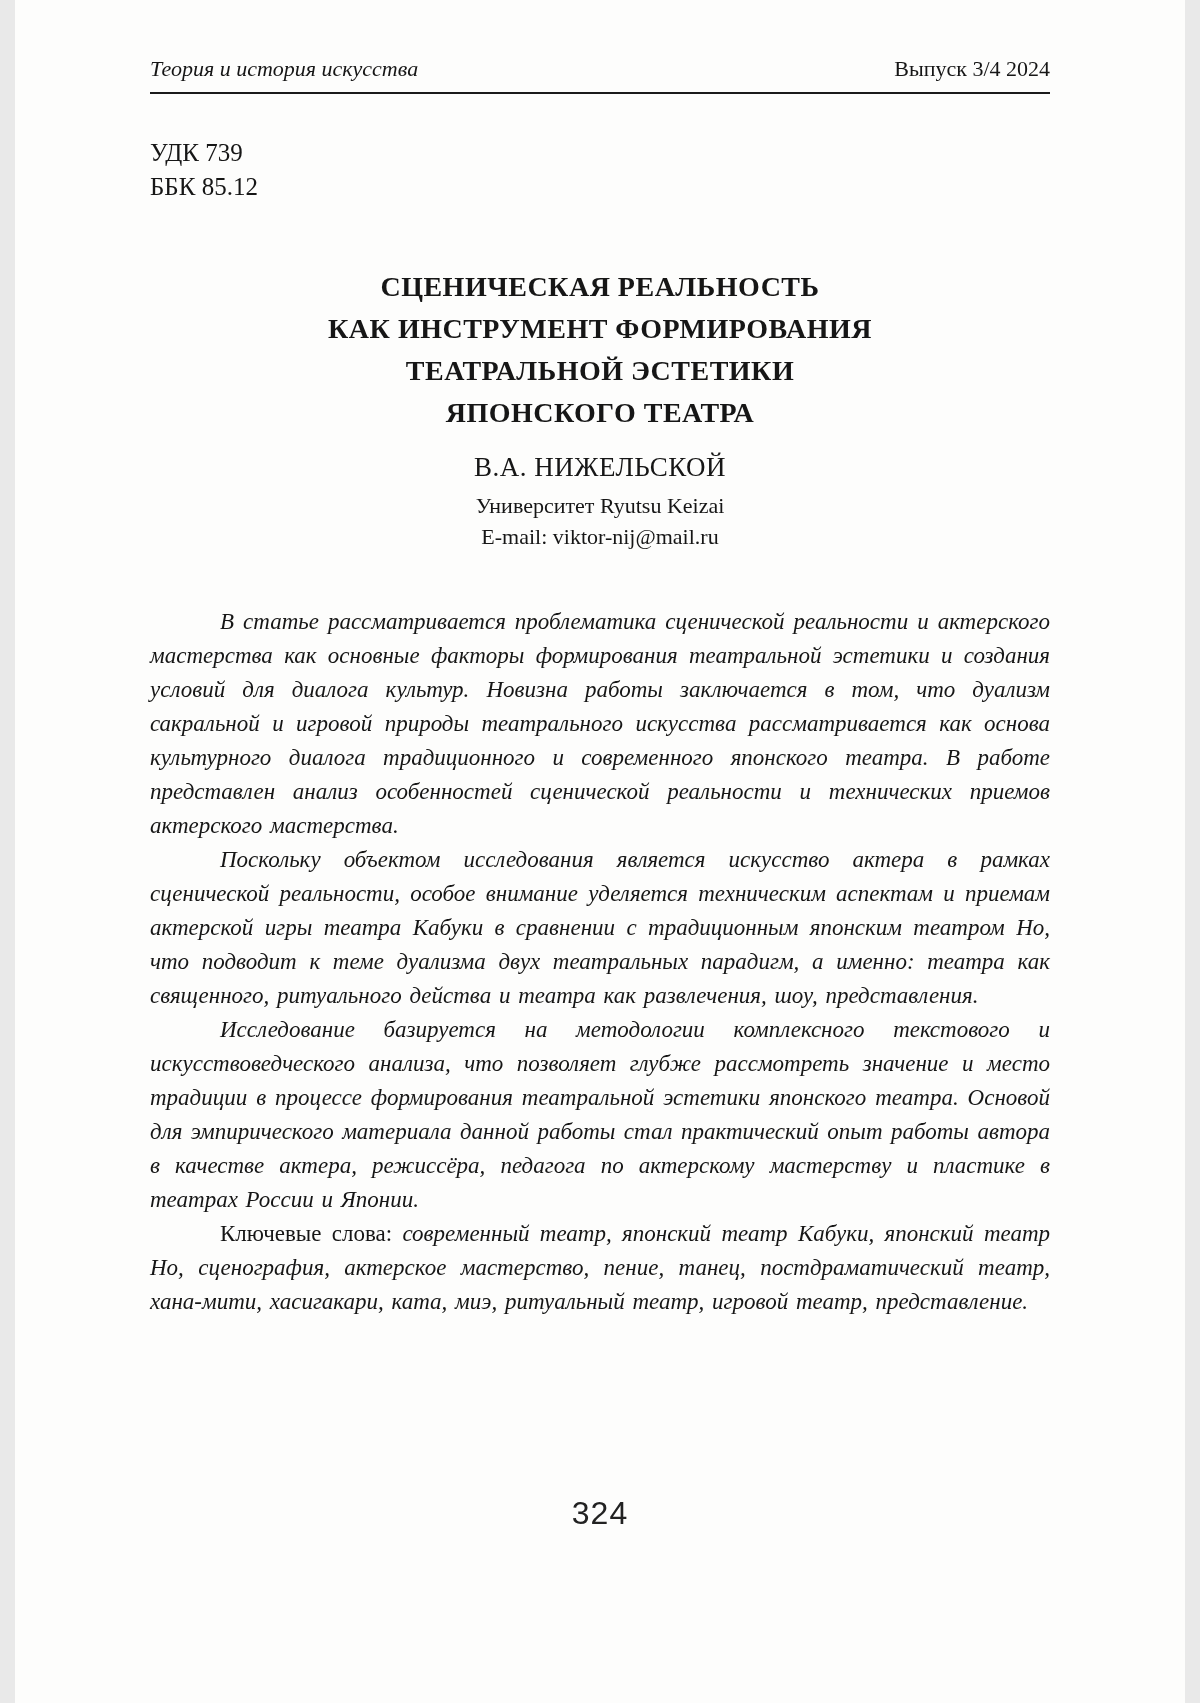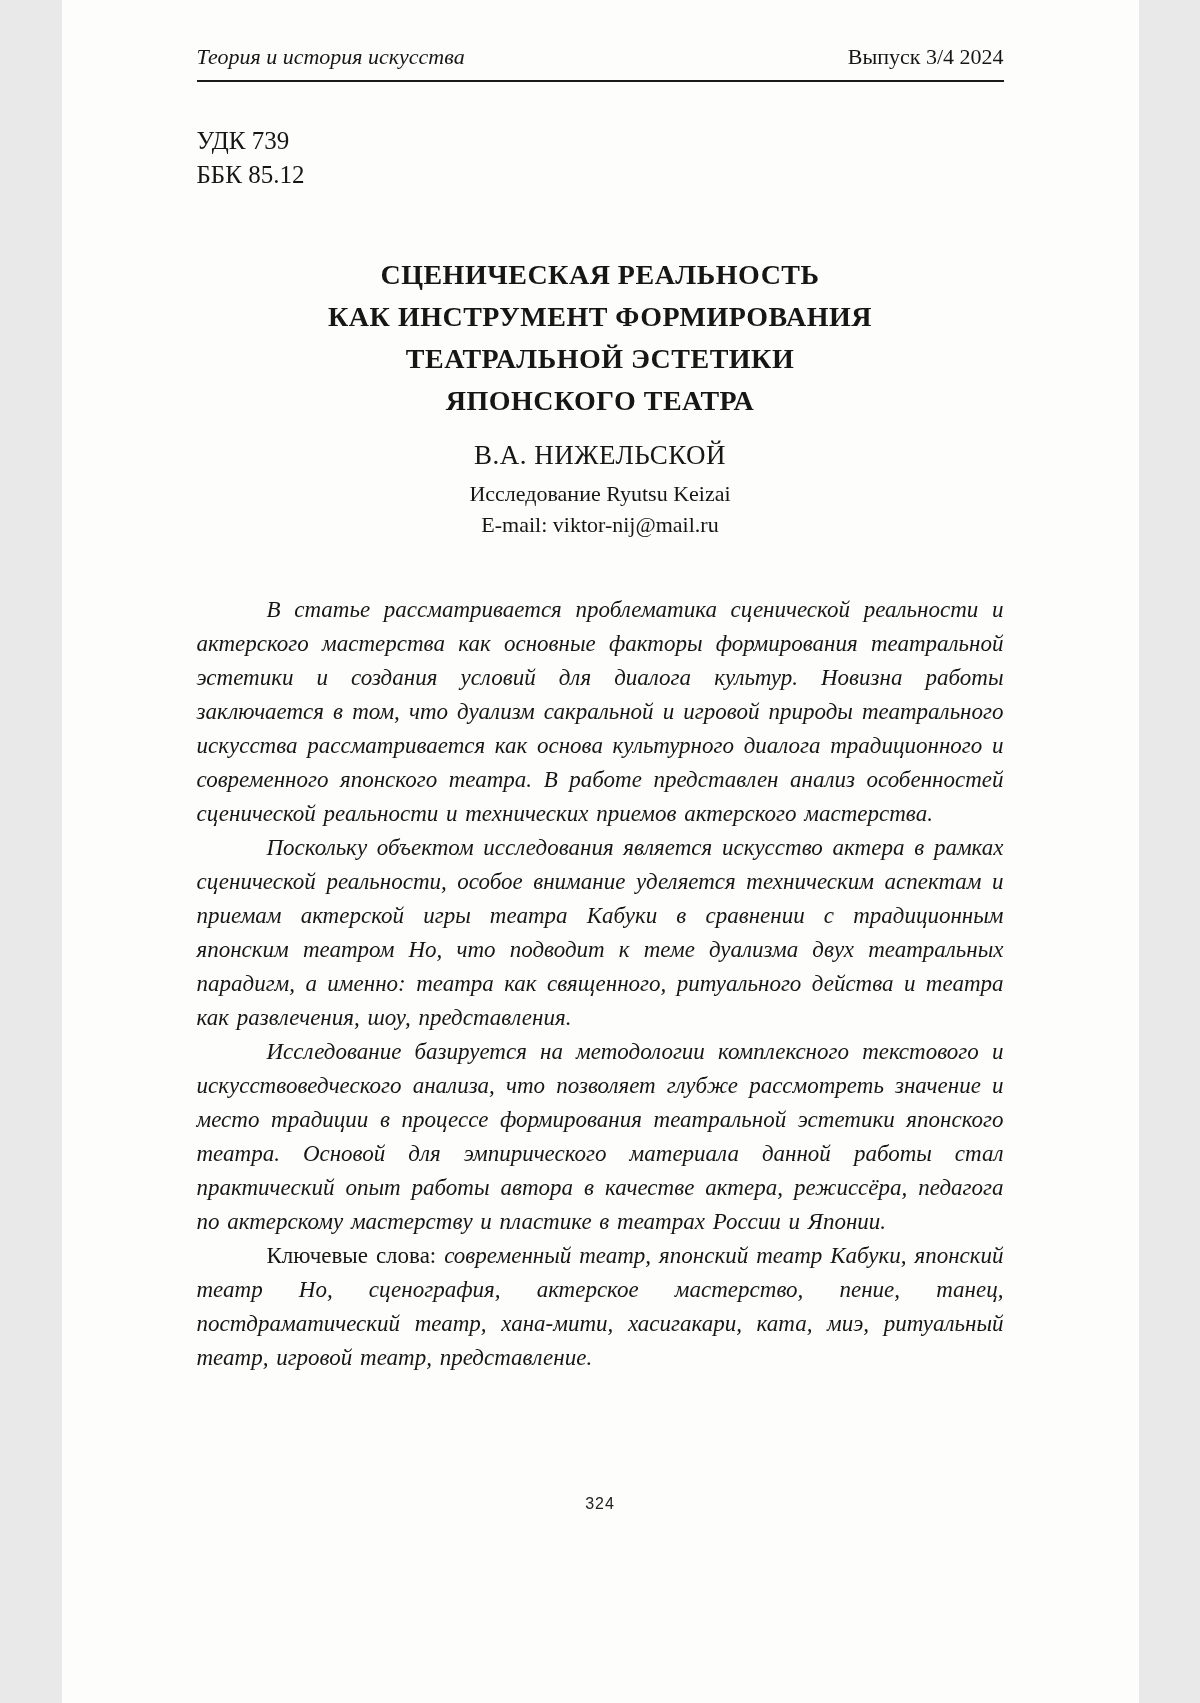--- a/index.html
+++ b/index.html
@@ -2,28 +2,28 @@
 <html lang="ru"><head>
 <meta charset="utf-8">
 <style>
   html, body {
     margin: 0;
     padding: 0;
     background: #e9e9e9;
   }
   .page {
     position: relative;
-    width: 1077px;
+    width: 1170px;
     height: 1703px;
     margin: 0 auto;
     background: #fdfdfc;
     color: #161616;
     font-family: "Liberation Serif", "DejaVu Serif", serif;
     box-sizing: border-box;
-    padding: 44px 135px 0 135px;
+    padding: 56px 135px 0 135px;
     overflow: hidden;
   }
 
   
   .running-head {
     display: flex;
     justify-content: space-between;
     align-items: baseline;
     font-size: 22px;
     padding-bottom: 10px;
@@ -98,21 +98,21 @@
     font-style: italic;
   }
 
   
   .page-number {
     position: absolute;
     left: 0;
     right: 0;
     top: 1495px;
     text-align: center;
-    font-size: 16px;
+    font-size: 32px;
     font-family: "Liberation Sans", "DejaVu Sans", sans-serif;
     letter-spacing: 1px;
     color: #222;
   }
 </style>
 </head>
 <body>
 
 <div class="page">
 
@@ -129,21 +129,21 @@
   <h1 class="article-title">
     <span class="title-line">СЦЕНИЧЕСКАЯ РЕАЛЬНОСТЬ</span>
     <span class="title-line">КАК ИНСТРУМЕНТ ФОРМИРОВАНИЯ</span>
     <span class="title-line">ТЕАТРАЛЬНОЙ ЭСТЕТИКИ</span>
     <span class="title-line">ЯПОНСКОГО ТЕАТРА</span>
   </h1>
 
   <div class="author">В.А. НИЖЕЛЬСКОЙ</div>
 
   <div class="affiliation">
-    <span class="aff-line">Исследование Ryutsu Keizai</span>
+    <span class="aff-line">Университет Ryutsu Keizai</span>
     <span class="aff-line">E-mail: viktor-nij@mail.ru</span>
   </div>
 
   <div class="abstract">
     <p>В статье рассматривается проблематика сценической реальности и актерского мастерства как основные факторы формирования театральной эстетики и создания условий для диалога культур. Новизна работы заключается в том, что дуализм сакральной и игровой природы театрального искусства рассматривается как основа культурного диалога традиционного и современного японского театра. В работе представлен анализ особенностей сценической реальности и технических приемов актерского мастерства.</p>
     <p>Поскольку объектом исследования является искусство актера в рамках сценической реальности, особое внимание уделяется техническим аспектам и приемам актерской игры театра Кабуки в сравнении с традиционным японским театром Но, что подводит к теме дуализма двух театральных парадигм, а именно: театра как священного, ритуального действа и театра как развлечения, шоу, представления.</p>
     <p>Исследование базируется на методологии комплексного текстового и искусствоведческого анализа, что позволяет глубже рассмотреть значение и место традиции в процессе формирования театральной эстетики японского театра. Основой для эмпирического материала данной работы стал практический опыт работы автора в качестве актера, режиссёра, педагога по актерскому мастерству и пластике в театрах России и Японии.</p>
     <p class="keywords">
       <span class="kw-label">Ключевые слова:</span>
       <span class="kw-text">современный театр, японский театр Кабуки, японский театр Но, сценография, актерское мастерство, пение, танец, постдраматический театр, хана-мити, хасигакари, ката, миэ, ритуальный театр, игровой театр, представление.</span>

